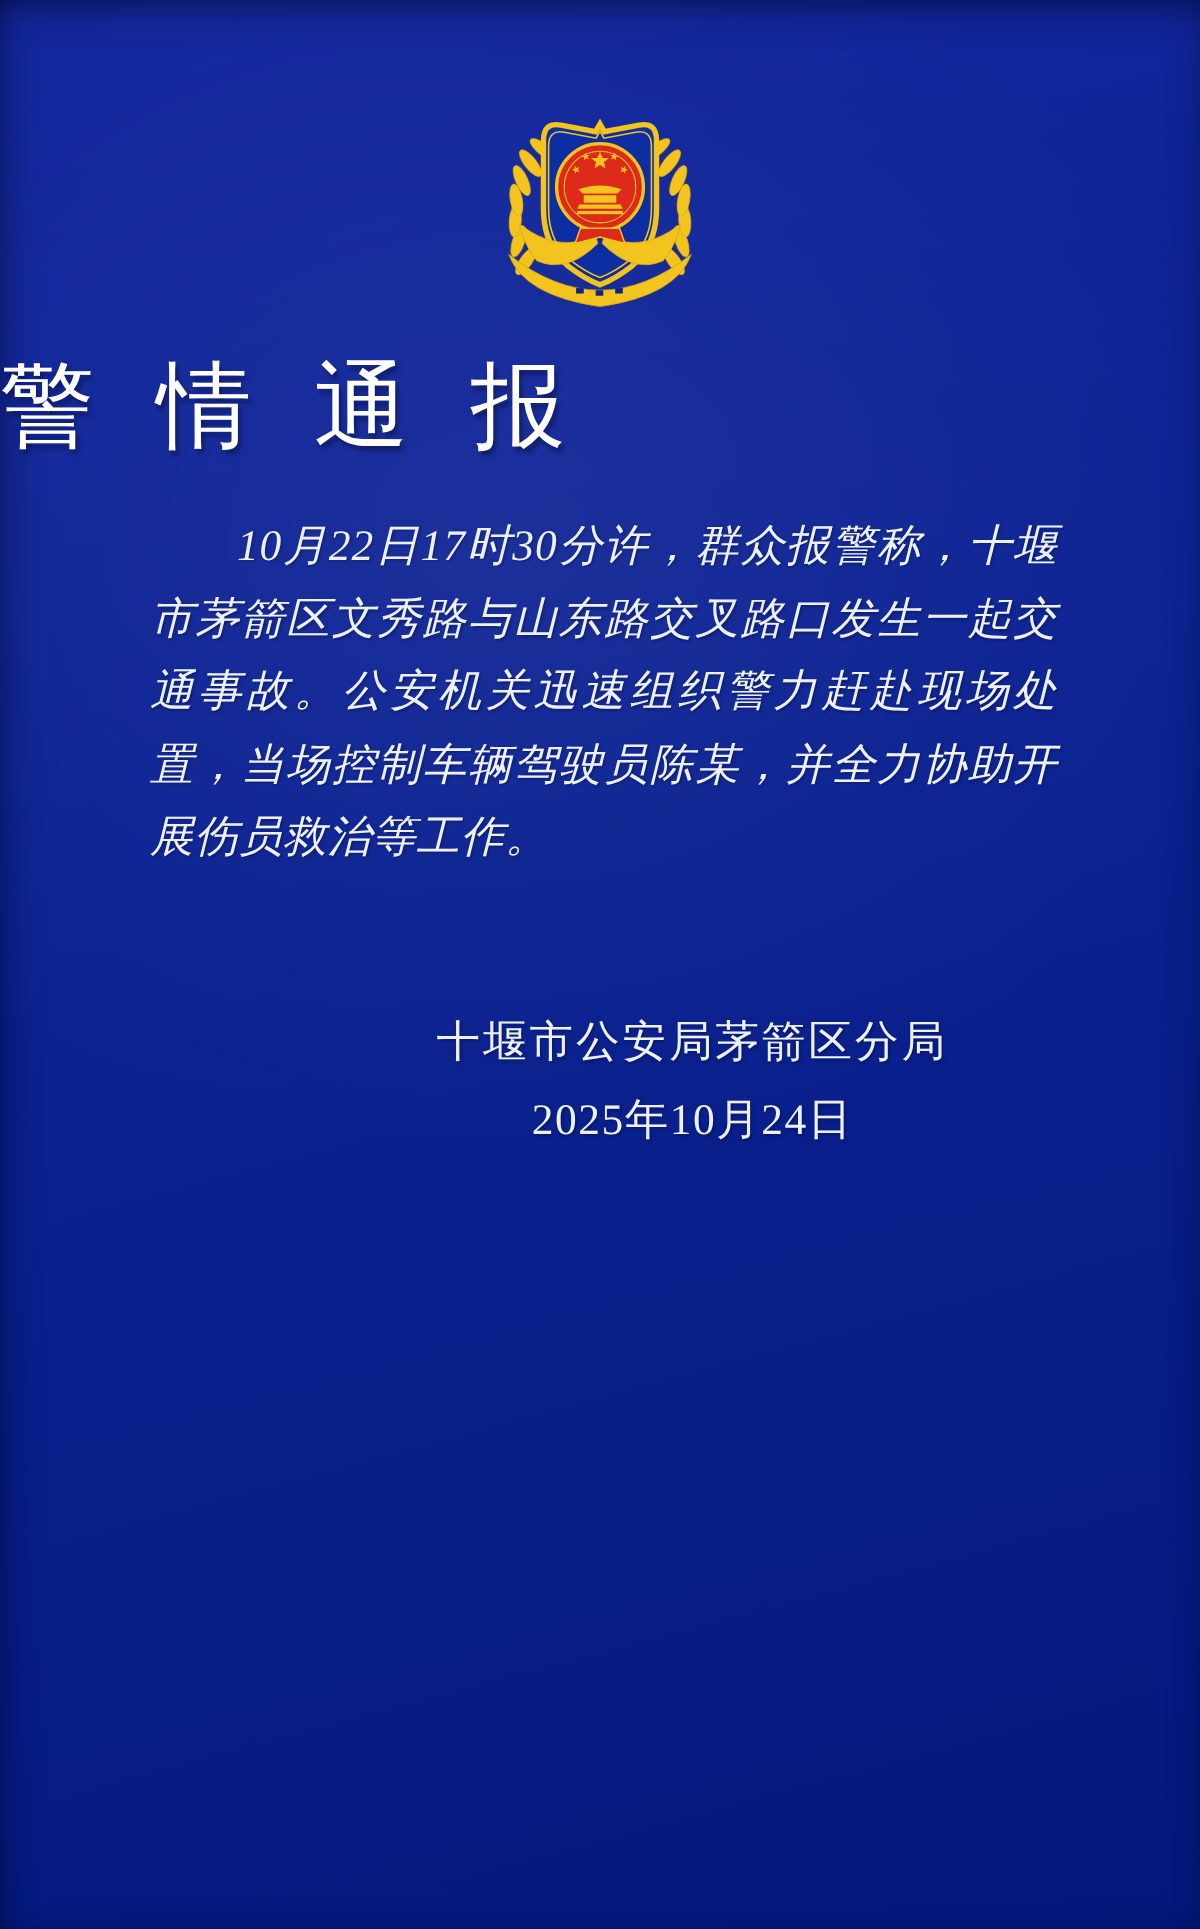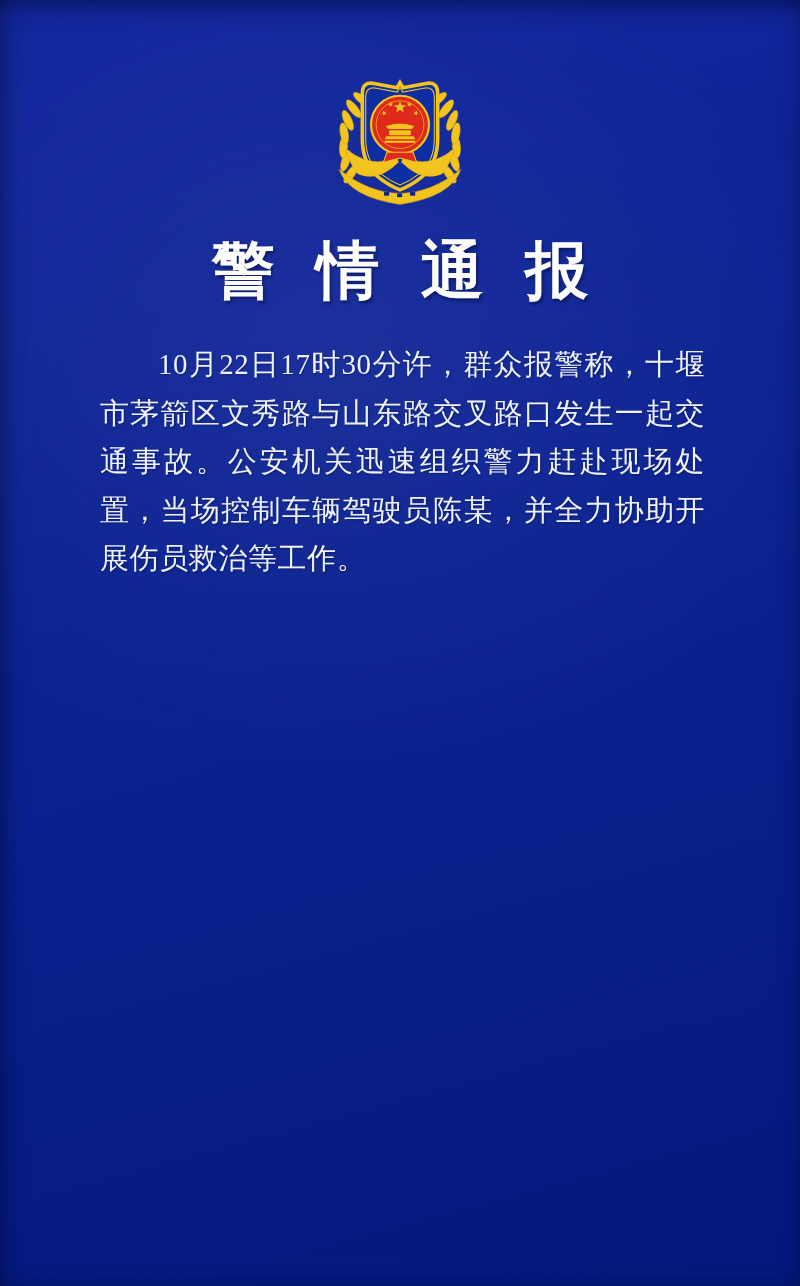--- a/index.html
+++ b/index.html
@@ -38,23 +38,23 @@
     width: 152px;
     height: 134px;
   }
   .emblem-wrap svg { width: 100%; height: 100%; display: block; }
 
   
   .title {
     margin-top: 20px;
     height: 86px;
     line-height: 86px;
-    text-align: center;
+    text-align: left;
     font-size: 63px;
-    font-weight: 700;
+    font-weight: 400;
     color: var(--title-text);
     text-shadow: 2px 3px 3px rgba(0,0,30,0.35);
   }
   .title span {
     letter-spacing: 0.66em;
     margin-right: -0.66em;
   }
 
   
   .body-text {
@@ -62,20 +62,21 @@
     font-size: 29px;
     line-height: 48.5px;
     letter-spacing: 0.02em;
     text-align: justify;
     text-justify: inter-ideograph;
     text-shadow: 1px 1px 2px rgba(0,0,30,0.30);
   }
   .body-text p {
     text-indent: 2em;
     margin: 0;
+    font-style: italic;
   }
 
   
   .signature-area {
     margin-top: 86px;
     padding-right: 168px;
     text-align: right;
     text-shadow: 1px 1px 2px rgba(0,0,30,0.30);
   }
   .sig-inner { display: inline-block; text-align: center; }
@@ -159,16 +160,18 @@
   <div class="title">
     <span>警情通报</span>
   </div>
 
   <div class="body-text">
     <p>10月22日17时30分许，群众报警称，十堰市茅箭区文秀路与山东路交叉路口发生一起交通事故。公安机关迅速组织警力赶赴现场处置，当场控制车辆驾驶员陈某，并全力协助开展伤员救治等工作。</p>
   </div>
 
   <div class="signature-area">
     <div class="sig-inner">
+      <div class="sig-name">十堰市公安局茅箭区分局</div>
+      <div class="sig-date">2025年10月24日</div>
     </div>
   </div>
 
 </div>
 
 </body></html>

